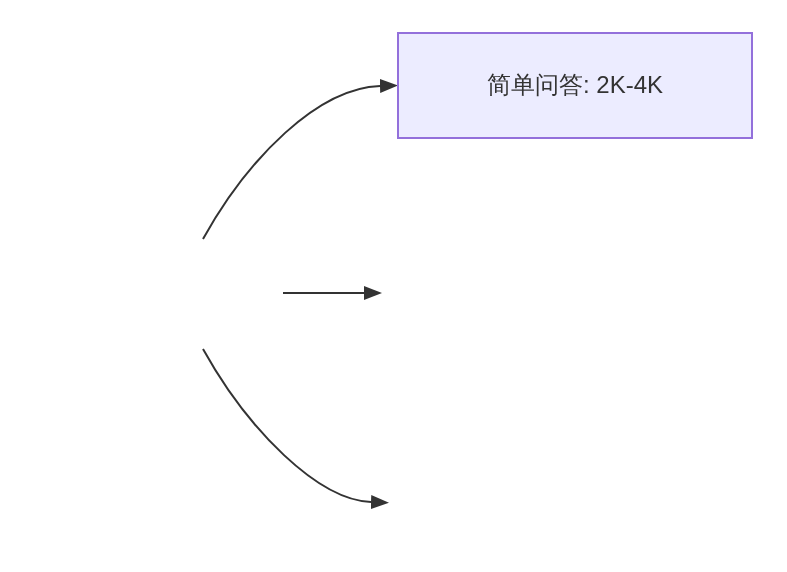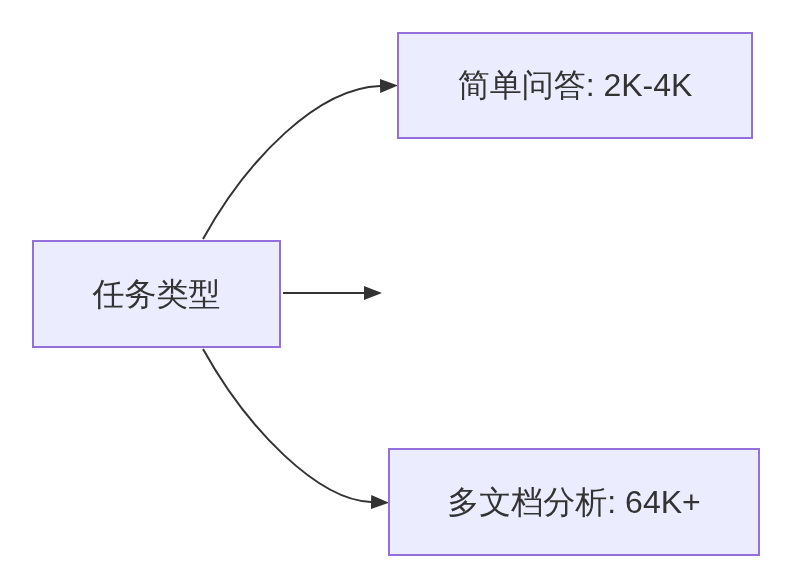--- a/index.html
+++ b/index.html
@@ -29,21 +29,21 @@
   }
   .node {
     position: absolute;
     box-sizing: border-box;
     background: #ECECFF;
     border: 2px solid #9370DB;
     display: flex;
     align-items: center;
     justify-content: center;
     color: #333333;
-    font-size: 32px;
+    font-size: 24px;
     line-height: 1.2;
     white-space: nowrap;
   }
   .node-root   { left: 32px;  top: 240px; width: 249px; height: 108px; }
   .node-top    { left: 397px; top: 32px;  width: 356px; height: 107px; }
   .node-middle { left: 382px; top: 237px; width: 389px; height: 110px; }
   .node-bottom { left: 388px; top: 448px; width: 372px; height: 108px; }
 </style>
 </head>
 <body>
@@ -54,26 +54,20 @@
     <defs>
       <marker id="arrowhead" markerUnits="userSpaceOnUse" viewBox="0 0 18 14" refX="0" refY="7" markerWidth="18" markerHeight="14" orient="auto">
         <path d="M0,0 L18,7 L0,14 Z" fill="#333333"></path>
       </marker>
     </defs>
     <path class="edge-path" d="M 203 239 C 248 158, 318 88, 380 86" marker-end="url(#arrowhead)"></path>
     <path class="edge-path" d="M 283 293 L 364 293" marker-end="url(#arrowhead)"></path>
     <path class="edge-path" d="M 203 349 C 248 430, 318 500, 371 502" marker-end="url(#arrowhead)"></path>
   </svg>
 
-  <div class="node node-root">
-    <span>任务类型</span>
-  </div>
 
   <div class="node node-top">
     <span>简单问答: 2K-4K</span>
   </div>
 
 
-  <div class="node node-bottom">
-    <span>多文档分析: 64K+</span>
-  </div>
 
 </div>
 
 </body></html>

